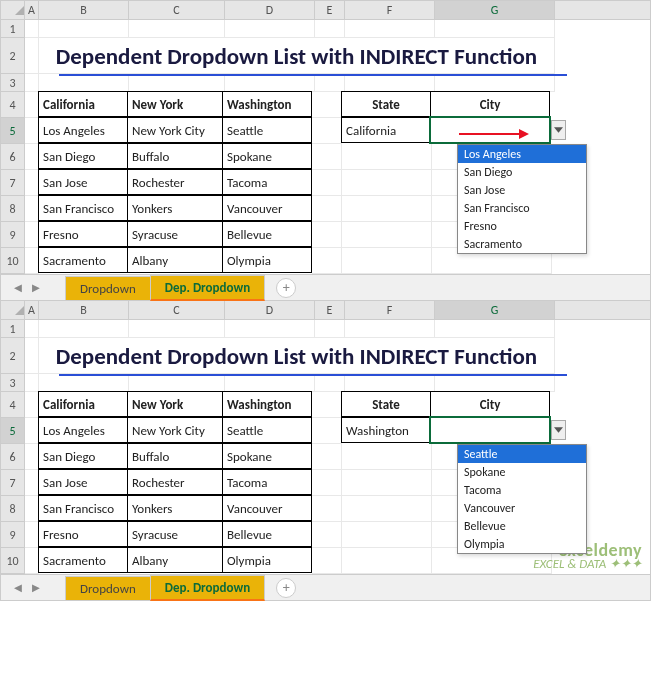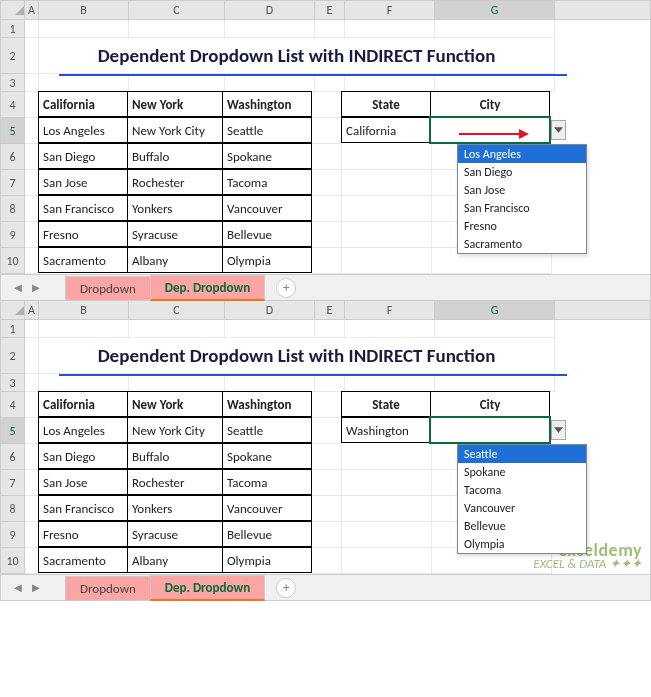--- a/index.html
+++ b/index.html
@@ -82,21 +82,21 @@
     padding: 0 4px;
     background: #fff;
     overflow: hidden;
     white-space: nowrap;
   }
   .h26 { height: 26px; } .rh26 { height: 26px; }
   .h36 { height: 36px; } .rh36 { height: 36px; }
   .h18 { height: 18px; } .rh18 { height: 18px; }
 
   .title-cell {
-    font-size: 19px;
+    font-size: 23px;
     font-weight: bold;
     color: #1a1a40;
     justify-content: center;
     text-align: center;
   }
   .title-rule {
     position: absolute;
     height: 2px;
     background: #2a4ed6;
     left: 34px;
@@ -162,21 +162,21 @@
     align-items: center;
     height: 26px;
     border-top: 1px solid #ccc;
     background: #f0f0f0;
     padding-left: 8px;
     gap: 0;
   }
   .tab-nav { color: #888; width: 18px; text-align:center; }
   .tab {
     padding: 4px 14px;
-    background: #fca5a5;
+    background: #eab308;
     border: 1px solid #ccc;
     border-bottom: none;
     margin-right: -1px;
     color: #444;
   }
   .tab.active { font-weight: bold; color: #0b6b3a; border-bottom: 2px solid #f97316; margin-bottom:-1px; }
   .tab-add {
     width: 20px; height: 20px; border:1px solid #ccc; border-radius:50%;
     display:flex; align-items:center; justify-content:center;
     margin-left: 12px; color:#888; background:#fff; font-size:14px;

